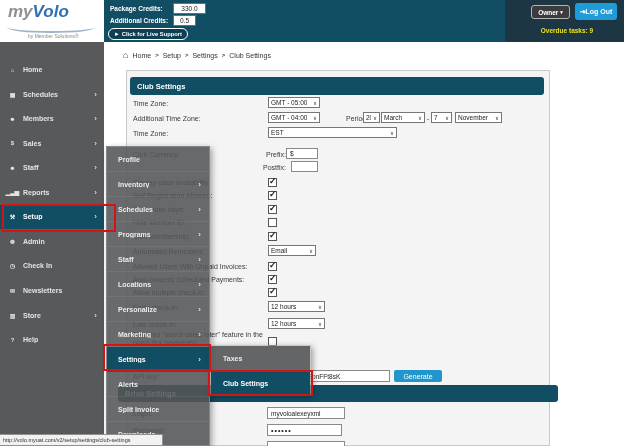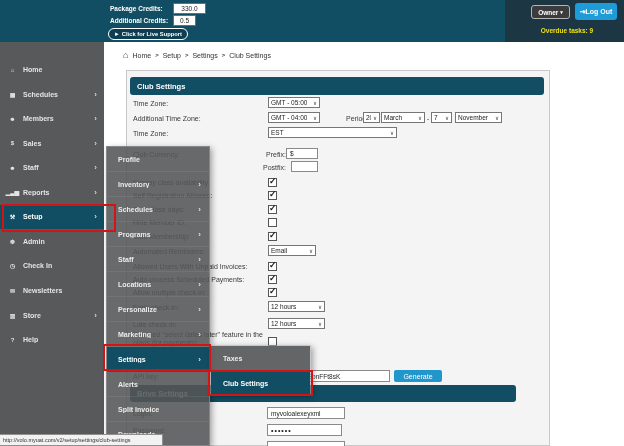--- a/index.html
+++ b/index.html
@@ -179,21 +179,21 @@
   <div class="cb" style="left:268px;top:337px" data-checked="false"></div>
 
   <div class="lbl" style="left:133px;top:373px">API key:</div>
   <div class="inp" style="left:268px;top:370px;width:122px;height:12px">
     <span>HKTnV4jFsv8pnFFt8sK</span>
   </div>
   <div class="btn-blue" style="left:394px;top:370px;width:48px;height:12px">
     <span>Generate</span>
   </div>
 
-  <div class="teal-bar" style="left:130px;top:385px;width:386px;height:17px">
+  <div class="teal-bar" style="left:118px;top:385px;width:440px;height:17px">
     <span>Brivo Settings</span>
   </div>
   <div class="lbl" style="left:133px;top:410px">Login:</div>
   <div class="inp" style="left:267px;top:407px;width:78px;height:12px">
     <span>myvoloalexeyxml</span>
   </div>
   <div class="lbl" style="left:133px;top:427px">Password:</div>
   <div class="inp" style="left:267px;top:424px;width:75px;height:12px">
     <span class="pwd">••••••</span>
   </div>
@@ -265,20 +265,27 @@
         <span class="sb-arrow">›</span>
       </div>
       <div class="sb-item" style="top: 285.55px;">
         <span class="sb-ico">?</span>
         <span class="sb-lbl">Help</span>
       </div>
     </div>
 
   <div class="topbar"></div>
   <div class="topbar-dark"></div>
+  <div class="logo-box">
+    <div class="logo-line">
+      <span class="logo-my">my</span><span class="logo-volo">Volo</span>
+    </div>
+    <div class="logo-swoosh"></div>
+    <div class="logo-tagline">by Member Solutions®</div>
+  </div>
   <div class="tb-lbl" style="left:110px;top:5px">Package Credits:</div>
   <div class="tb-box" style="left:173px;top:3px;width:33px">
     <span>330.0</span>
   </div>
   <div class="tb-lbl" style="left:110px;top:17px">Additional Credits:</div>
   <div class="tb-box" style="left:173px;top:15px;width:23px">
     <span>0.5</span>
   </div>
   <div class="support-btn">
     <span>►</span>

